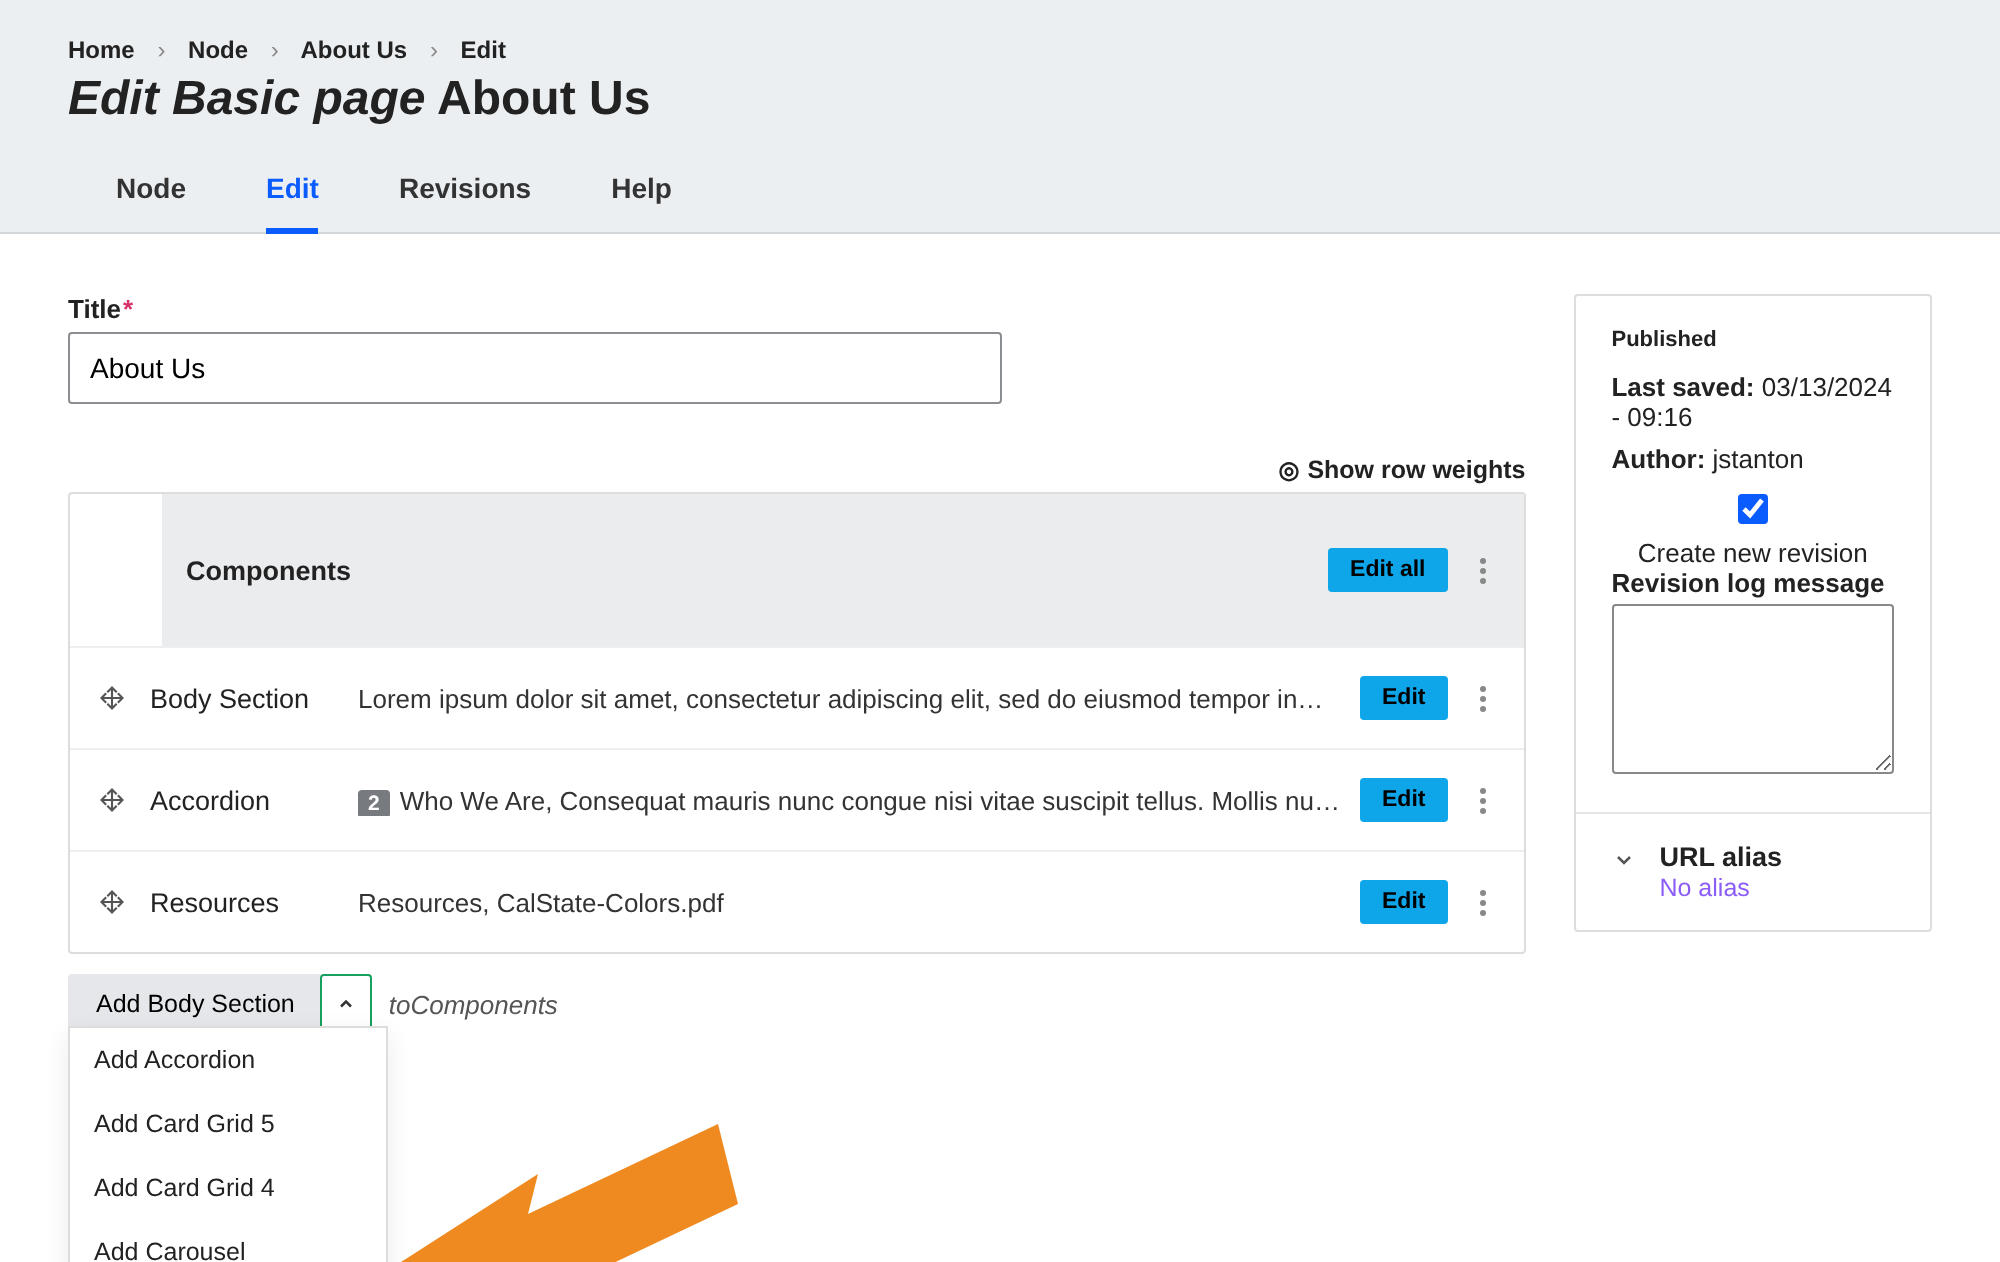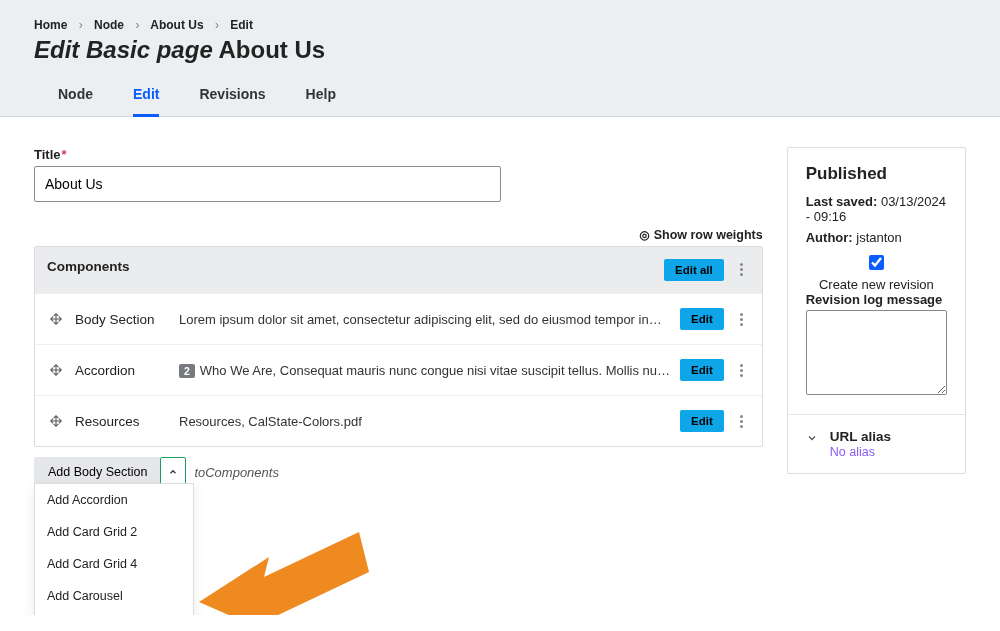--- a/index.html
+++ b/index.html
@@ -20,21 +20,21 @@
 .right { width: 256px; border: 1px solid #ddd; border-radius: 2px; }
 
 .field-label { font-size: 13px; font-weight: 700; margin-bottom: 4px; }
 .req { color: #d6336c; margin-left: 1px; }
 .title-input { width: 467px; height: 36px; padding: 6px 10px; font-size: 14px; border: 1.5px solid #8a8d91; border-radius: 2px; }
 
 .row-weights { text-align: right; font-size: 12.5px; font-weight: 600; margin-top: 26px; margin-bottom: 4px; cursor: pointer; }
 .eye-icon { font-size: 12px; margin-right: 4px; }
 
 .components-card { border: 1px solid #ddd; border-radius: 2px; background: #fff; }
-.components-head { background: #ebecee; padding: 12px 12px; display: flex; align-items: flex-start; }
+.components-head { background: #ebecee; padding: 27px 12px; display: flex; align-items: center; margin-left: 46px; }
 .components-head .title { font-weight: 700; font-size: 13.5px; flex: 1; }
 .btn-editall, .btn-edit { background: #0ea5e9; border: none; border-radius: 2px; padding: 5px 11px; font-size: 11.5px; font-weight: 600; cursor: pointer; }
 .kebab { display: inline-flex; flex-direction: column; gap: 2px; justify-content: center; align-items: center; width: 16px; height: 20px; margin-left: 10px; cursor: pointer; }
 .kebab span { width: 3px; height: 3px; background: #888; border-radius: 50%; }
 
 .comp-row { display: flex; align-items: center; padding: 14px 12px; border-top: 1px solid #eee; }
 .drag-icon { width: 18px; height: 18px; margin-right: 10px; display: flex; align-items: center; justify-content: center; color: #555; flex-shrink: 0; }
 .comp-name { width: 104px; font-size: 13.5px; flex-shrink: 0; }
 .comp-desc { flex: 1; font-size: 13px; color: #333; white-space: nowrap; overflow: hidden; text-overflow: ellipsis; padding-right: 10px; }
 .badge-count { background: #777b80; color: #fff; font-size: 10.5px; font-weight: 700; padding: 1px 5px; border-radius: 2px; margin-right: 5px; }
@@ -46,21 +46,21 @@
 .btn-caret svg { transform: rotate(180deg); }
 .no-components { font-style: italic; color: #555; font-size: 13px; margin-left: 8px; align-self: center; }
 
 .dropdown { position: absolute; top: 36px; left: 0; width: 160px; background: #fff; border: 1px solid #ddd; box-shadow: 0 4px 12px rgba(0,0,0,0.08); z-index: 10; }
 .dropdown-item { padding: 9px 12px; font-size: 12.5px; cursor: pointer; }
 
 .preview-btn-wrap { margin-top: 60px; }
 .btn-preview { background: #fff; border: 1px solid #c7c9cc; border-radius: 3px; padding: 10px 22px; font-size: 14px; font-weight: 600; box-shadow: 0 1px 0 rgba(0,0,0,0.05); cursor: pointer; }
 
 .sidebar-sec { padding: 16px 18px; }
-.published-title { font-size: 17px; font-weight: 700; margin-bottom: 10px; }
+.published-title { font-size: 11px; font-weight: 700; margin-bottom: 10px; }
 .meta-line { font-size: 13px; margin-bottom: 6px; }
 .meta-line b { font-weight: 700; }
 .revision-chk { margin-top: 10px; display: flex; align-items: center; gap: 7px; font-size: 13px; flex-direction: column; }
 .revision-chk input { width: 15px; height: 15px; accent-color: #0a5cff; }
 .revlog-label { font-size: 13px; font-weight: 700; margin-bottom: 3px; }
 .revlog-ta { width: 100%; height: 85px; border: 1px solid #888; border-radius: 2px; resize: vertical; font-family: inherit; font-size: 13px; padding: 6px; }
 .revlog-help { font-size: 11px; color: #777; margin-top: 5px; }
 
 .sidebar-sec2 { border-top: 1px solid #e4e6e9; padding: 14px 18px; display: flex; gap: 12px; align-items: flex-start; }
 .chev-dn { flex-shrink: 0; margin-top: 3px; color: #555; }
@@ -175,21 +175,21 @@
             <svg width="10" height="10" viewBox="0 0 24 24" fill="none" stroke="#333" stroke-width="3">
                 <path d="M6 9l6 6 6-6"></path>
               </svg>
           </div>
         </div>
         <span class="no-components">toComponents</span>
       </div>
 
       <div class="dropdown">
         <div class="dropdown-item">Add Accordion</div>
-        <div class="dropdown-item">Add Card Grid 2</div>
+        <div class="dropdown-item">Add Card Grid 5</div>
         <div class="dropdown-item">Add Card Grid 4</div>
         <div class="dropdown-item">Add Carousel</div>
         <div class="dropdown-item">Add Pill Tabs</div>
 
       </div>
 
       <div class="arrow-annot">
         <svg width="170" height="130" viewBox="0 0 170 130">
           <polygon points="0,85 70,40 65,60 160,15 170,55 75,100 80,120" fill="#ee8a1f"></polygon>
         </svg>

